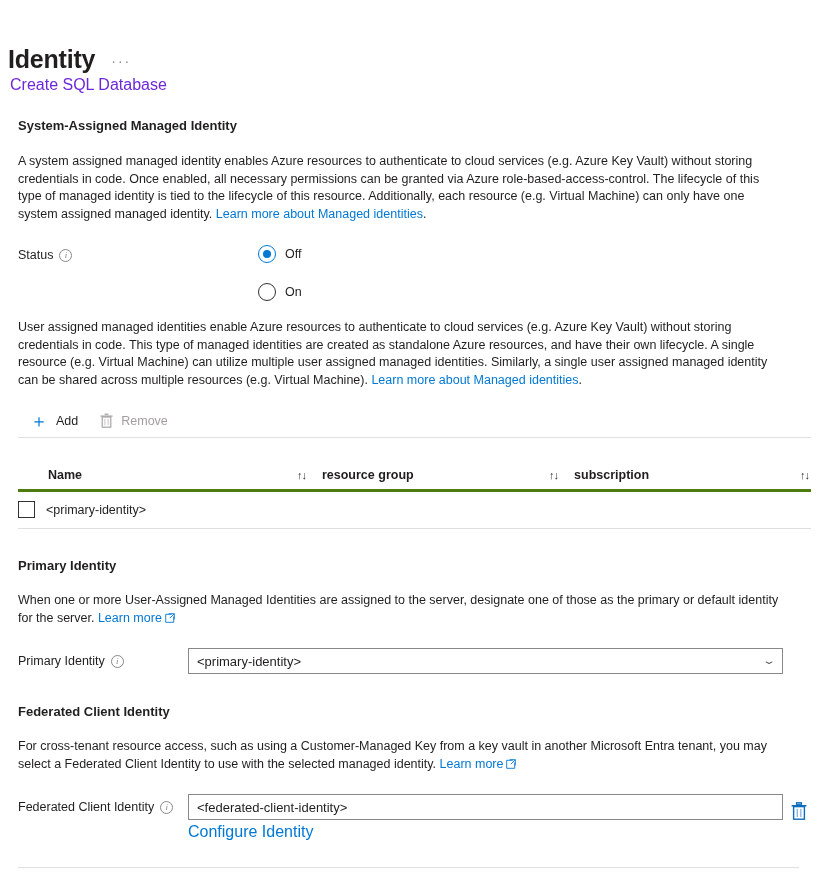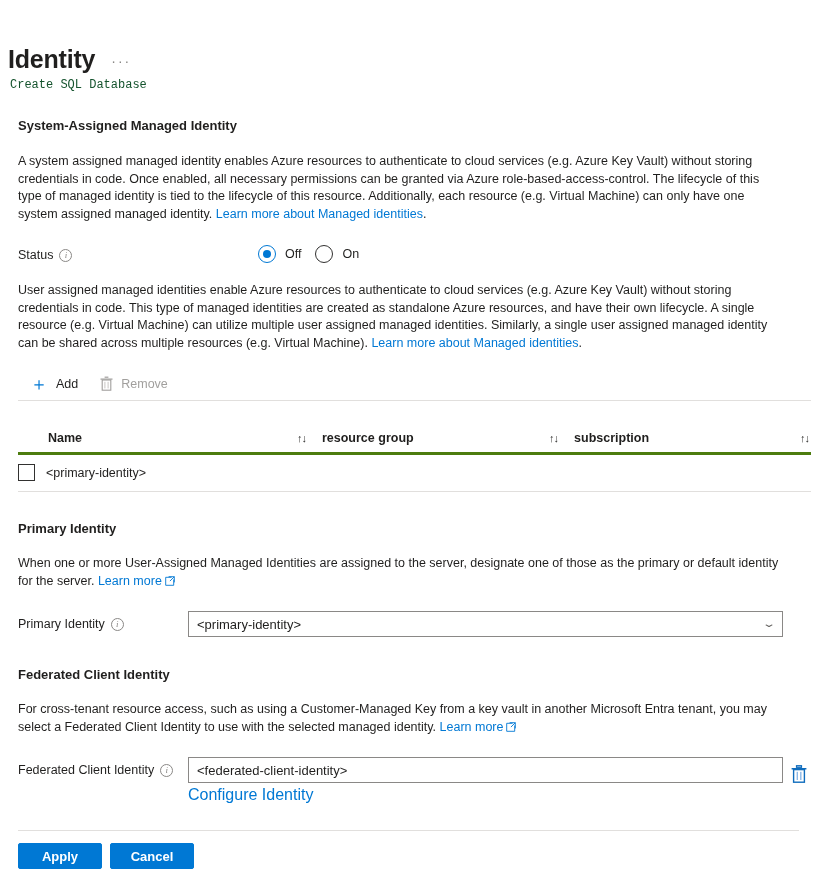--- a/index.html
+++ b/index.html
@@ -46,25 +46,24 @@
     font-size: 14px;
     line-height: 30px;
     color: #8a8886;
     letter-spacing: 2px;
     padding: 0 2px;
     cursor: pointer;
     user-select: none;
     margin-top: 2px;
   }
   .subtitle {
-    font-size: 12px;
-    color: #14532d;
+    font-size: 16px;
+    color: #6d28d9;
     margin: 1px 0 0 2px;
     line-height: 16px;
-    font-family: Liberation Mono, monospace;
   }
 
   
   .content {
     padding: 0 8px 0 18px;
   }
   .section-heading {
     font-size: 13px;
     font-weight: 700;
     color: #201f1e;
@@ -117,22 +116,22 @@
   .field-label {
     font-size: 12.5px;
     color: #201f1e;
     display: flex;
     align-items: center;
     gap: 6px;
     line-height: 18px;
   }
   .radio-group {
     display: flex;
-    flex-direction: row;
-    gap: 14px;
+    flex-direction: column;
+    gap: 20px;
   }
   .radio-item {
     display: flex;
     align-items: center;
     gap: 9px;
     cursor: pointer;
   }
   .radio-mark {
     width: 18px;
     height: 18px;

